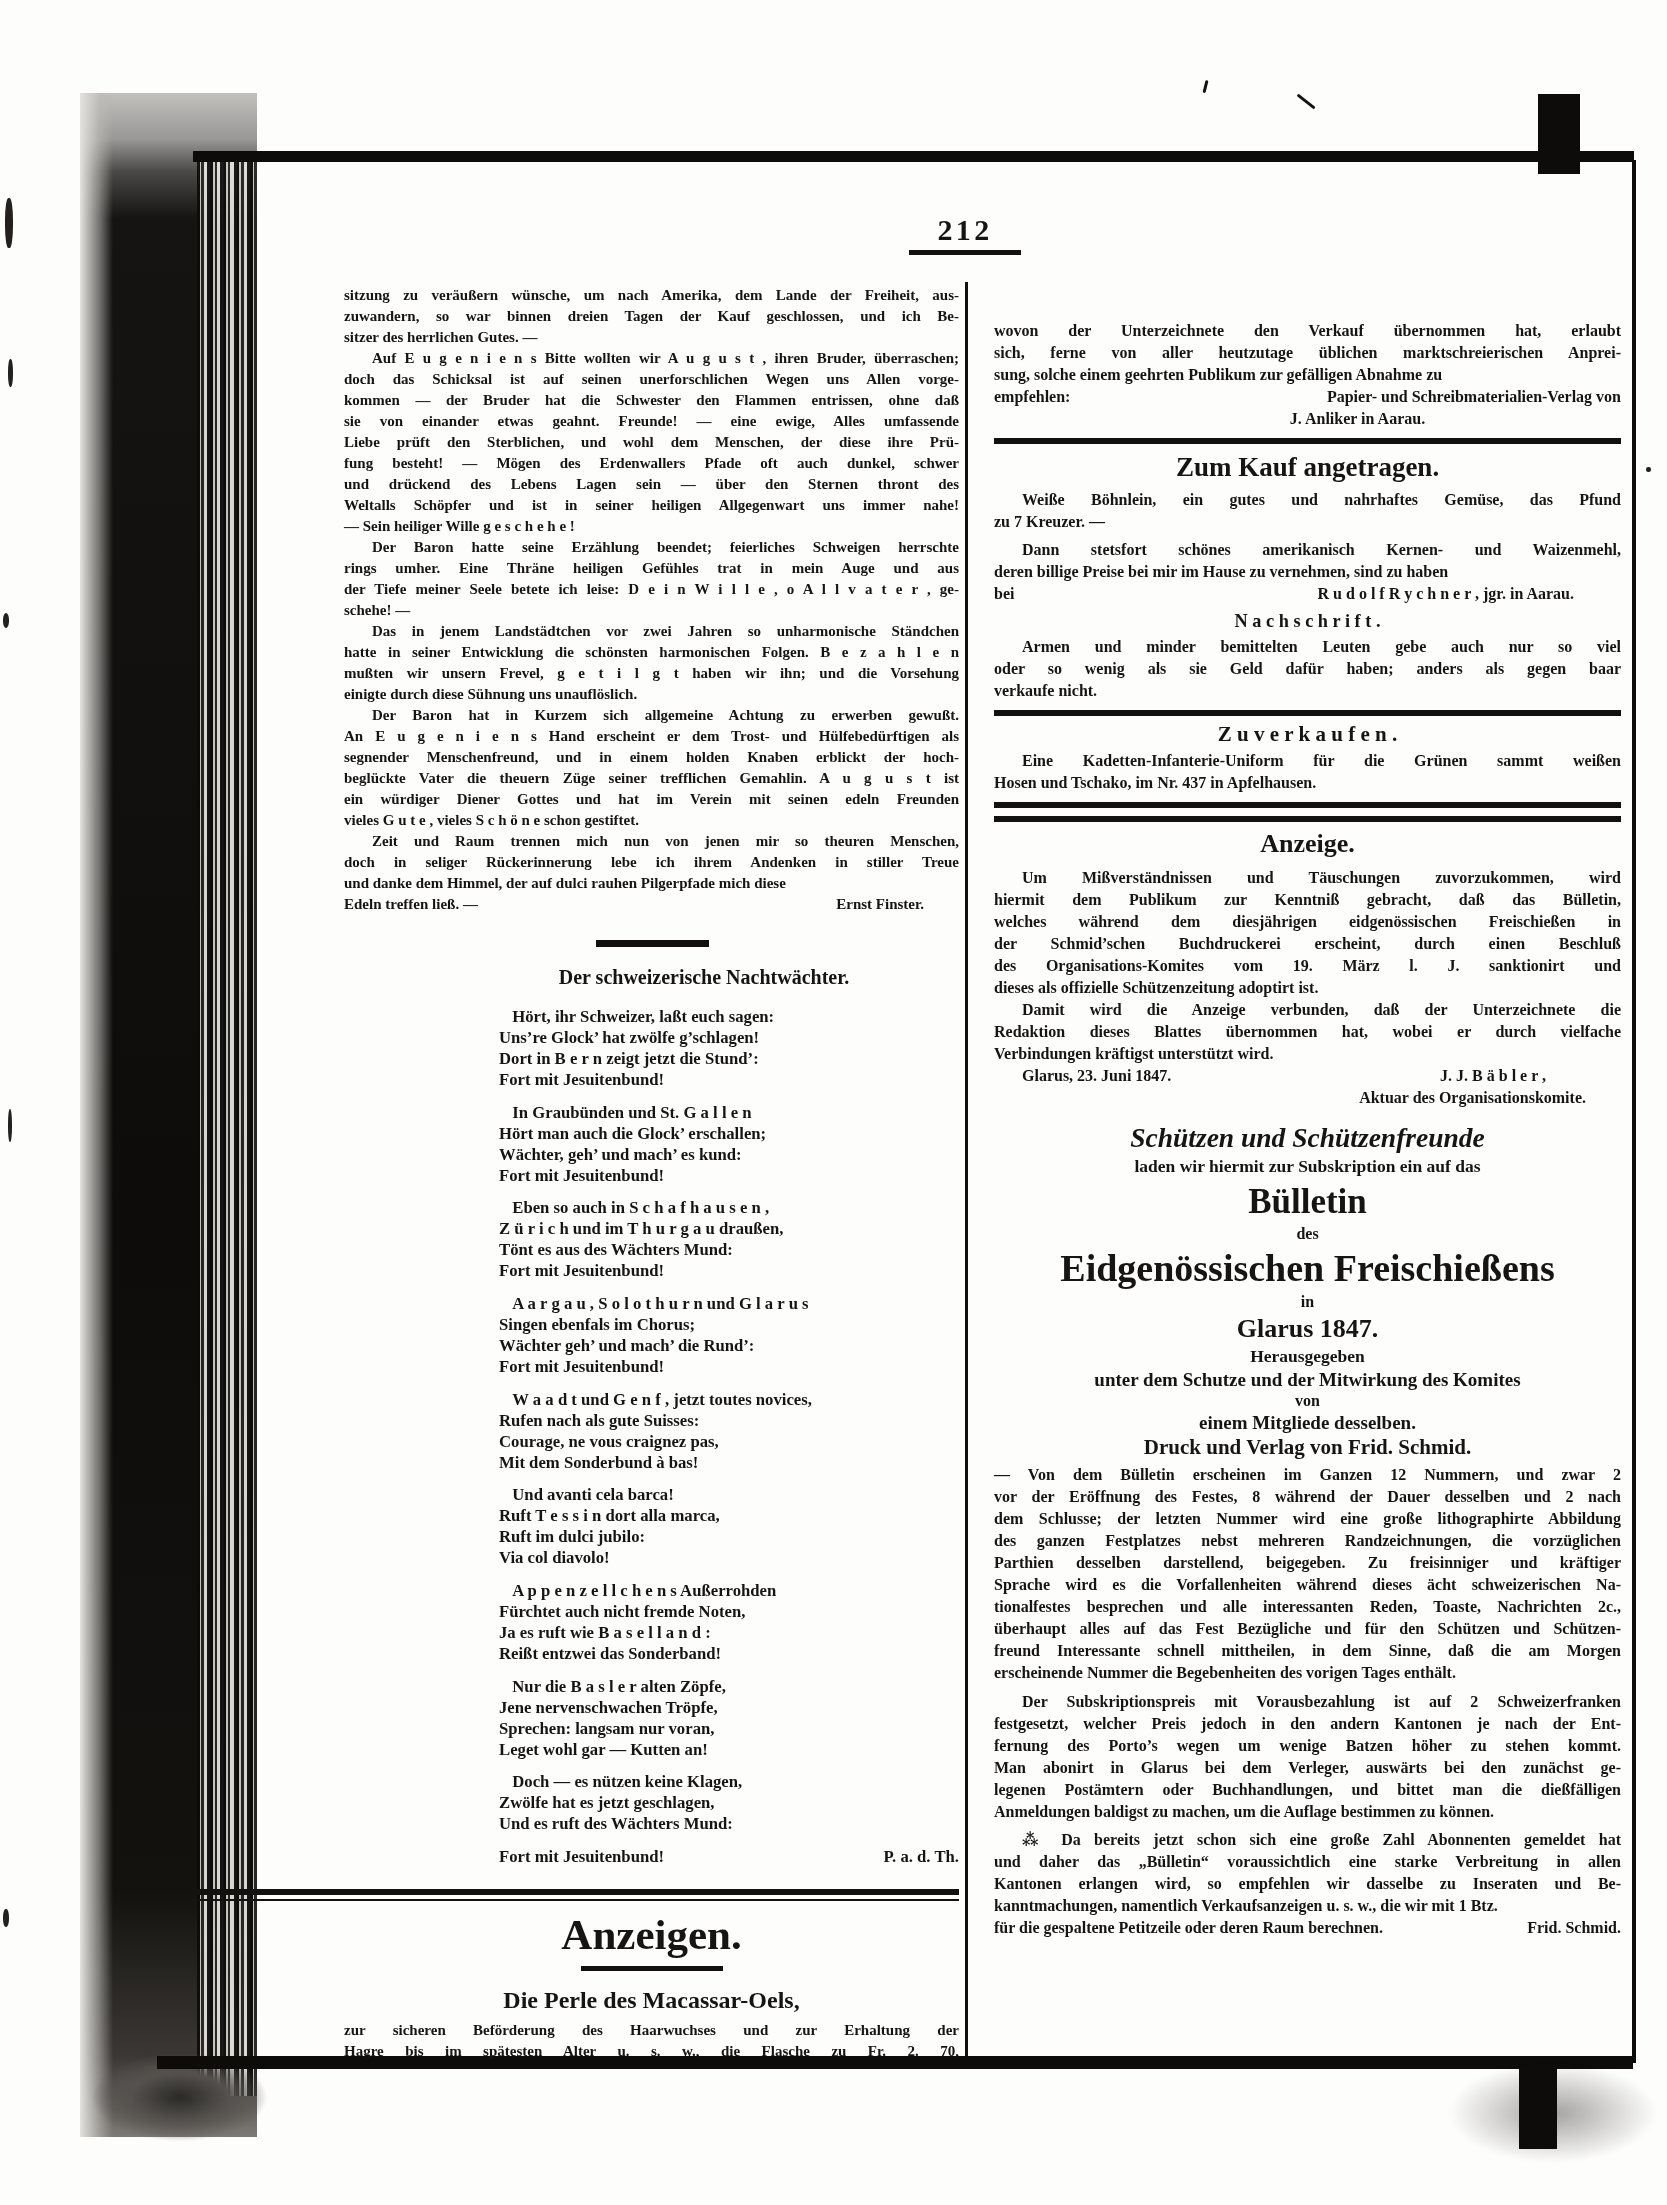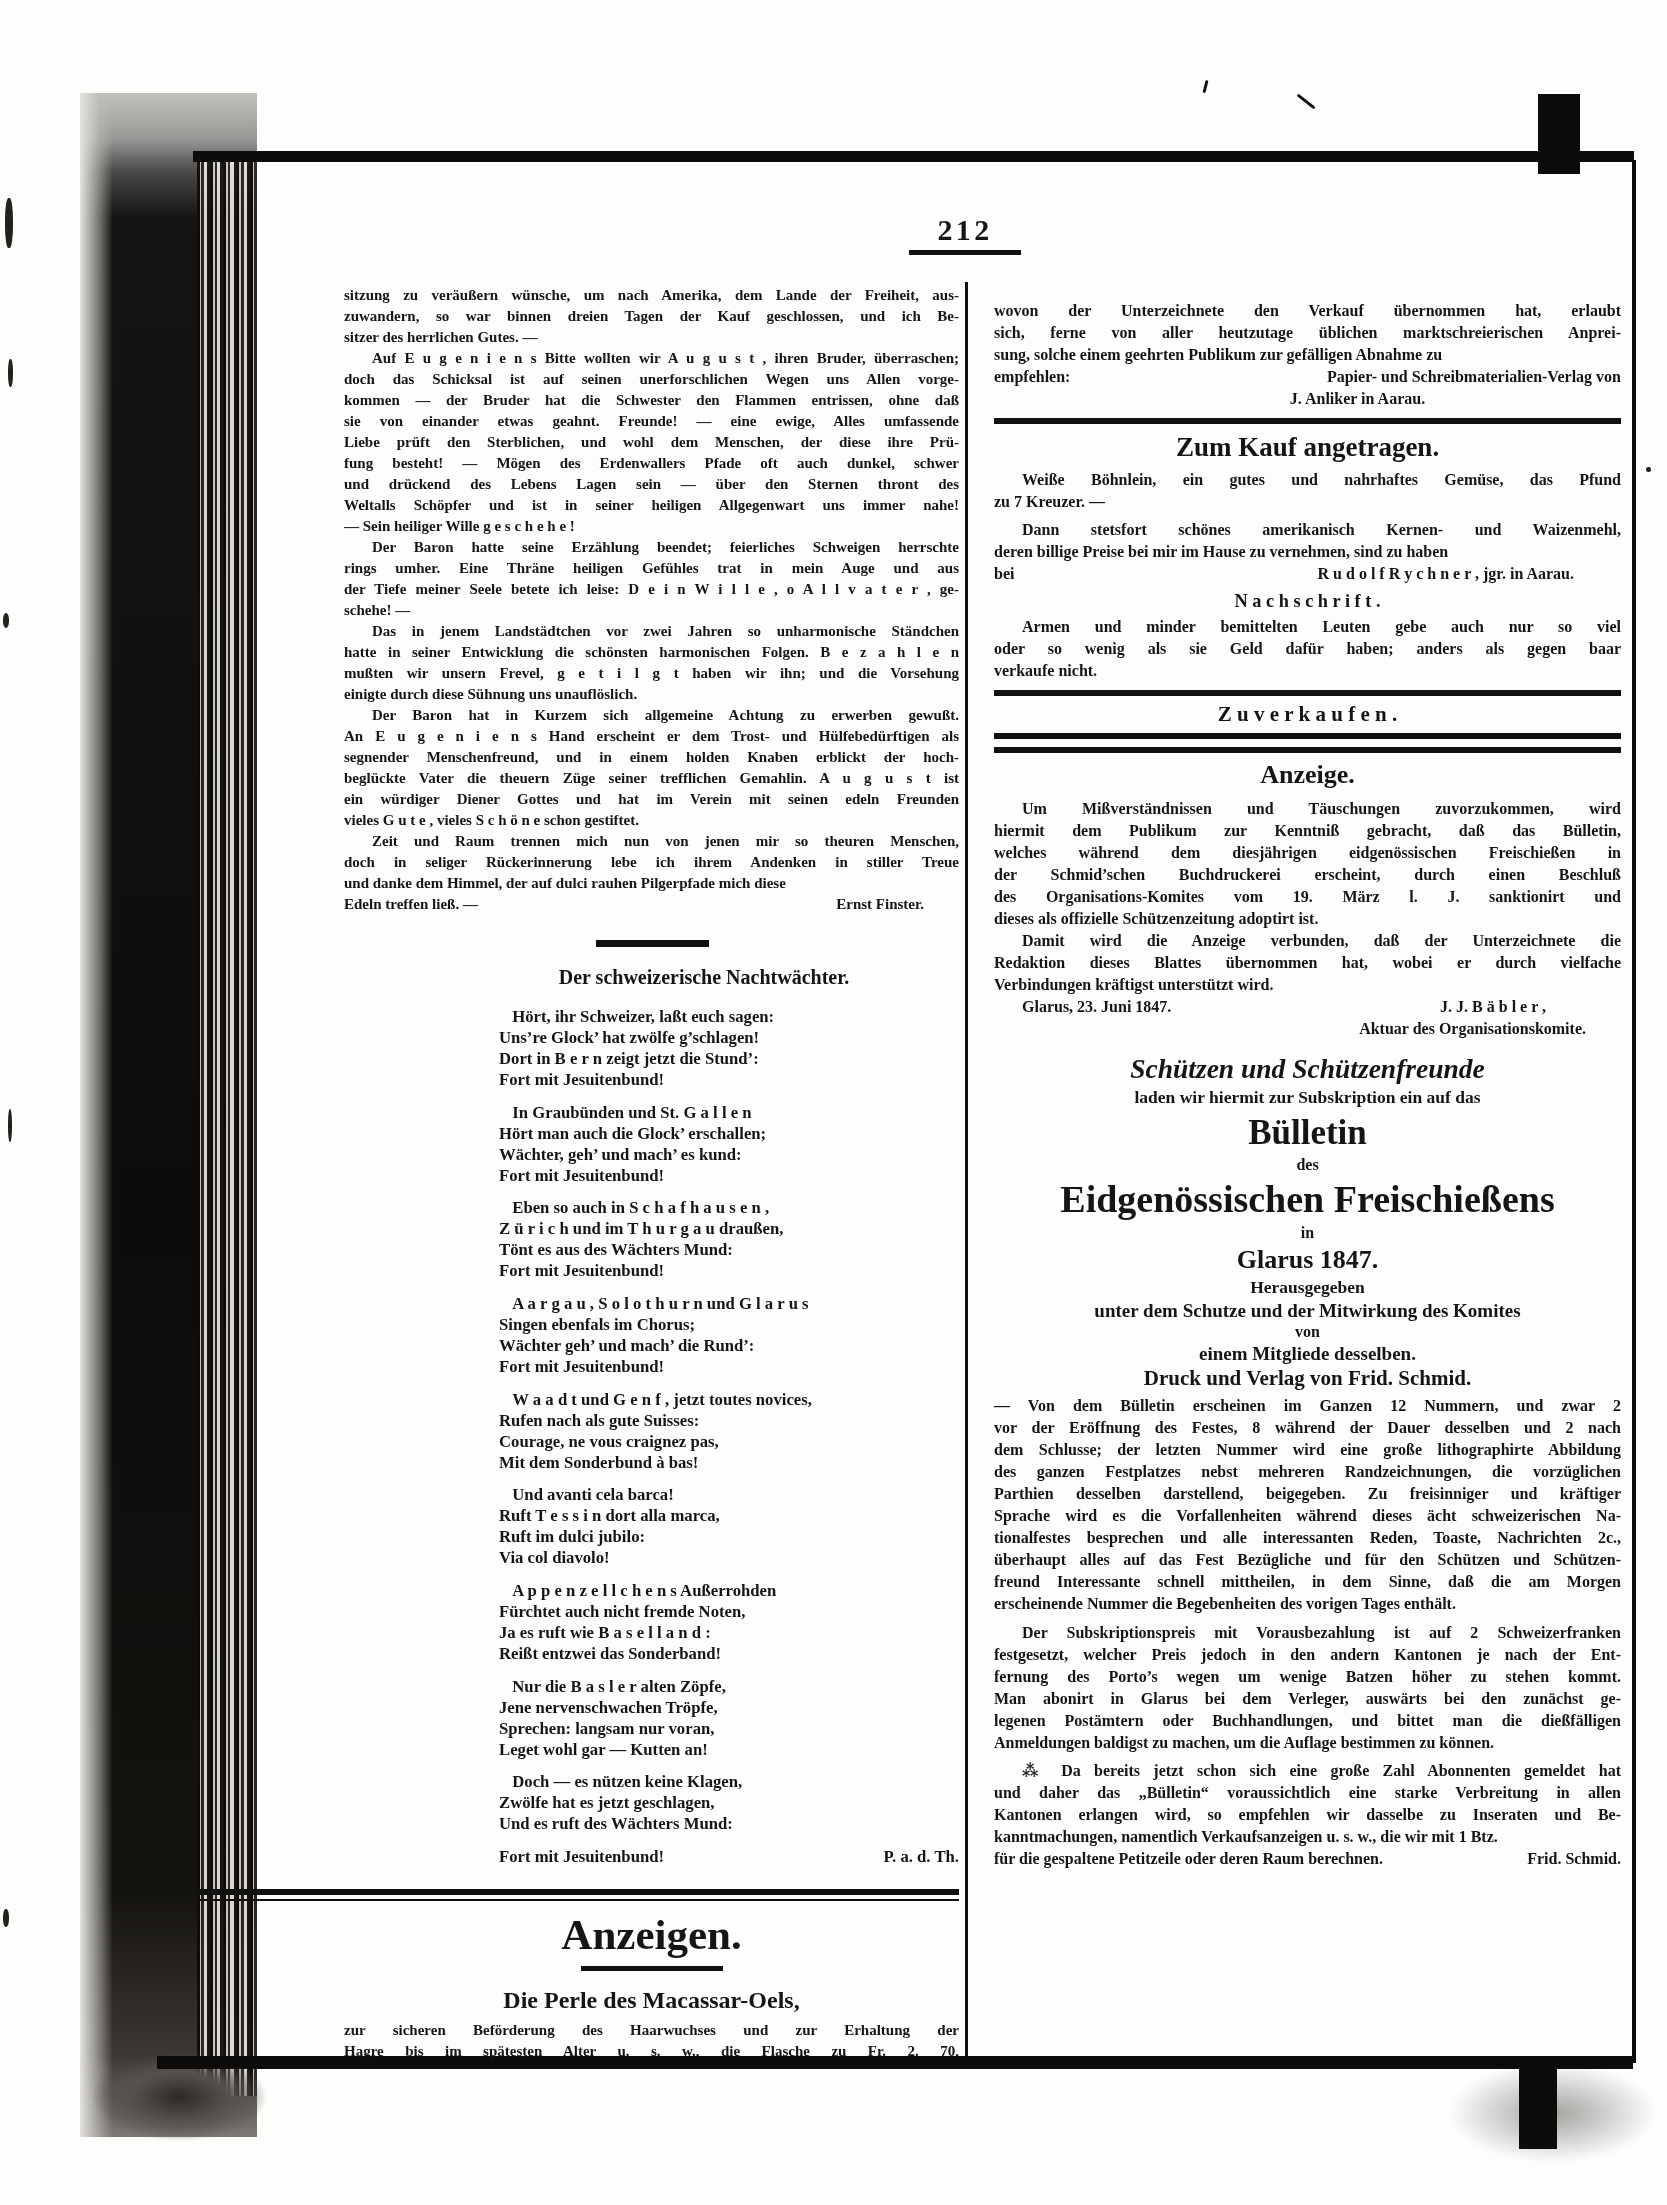--- a/index.html
+++ b/index.html
@@ -44,21 +44,21 @@
 
   
   .pagenum {
     position:absolute; left:905px; top:213px; width:120px; text-align:center;
     font-size:30px; font-weight:bold; letter-spacing:3.3px;
   }
   .pn-rule { width:112px; height:5px; background:#121110; margin:3.3px auto 0; }
 
   .col { position:absolute; font-weight:bold; }
   .col-left  { left:344px;  top:285px; width:615px; font-size:15px;  line-height:21px; }
-  .col-right { left:994px; top:300px; width:627px; font-size:16px; line-height:22px; }
+  .col-right { left:994px; top:320px; width:627px; font-size:16px; line-height:22px; }
 
   .line { text-align:justify; text-align-last:justify; }
   .line.last { text-align-last:left; }
   .para.indent .line:first-child { text-indent:28px; }
   .fline { display:flex; justify-content:space-between;gap:42px; }
   .para { margin:0; }
 
   .sig-right { text-align:right; padding-right:35px; }
 
   .mid-rule { width:113px; height:6.7px; background:#121110; margin:25px 0 20px 252px; }
@@ -273,20 +273,24 @@
     <div class="h-center h-nachschrift">N a c h s c h r i f t .</div>
     <div class="para indent">
         <div class="line">Armen und minder bemittelten Leuten gebe auch nur so viel</div>
         <div class="line">oder so wenig als sie Geld dafür haben; anders als gegen baar</div>
         <div class="line last">verkaufe nicht.</div>
       </div>
 
     <div class="rule-thick"></div>
 
     <div class="h-center h-zuverkaufen">Z u  v e r k a u f e n .</div>
+    <div class="para indent">
+        <div class="line">Eine Kadetten-Infanterie-Uniform für die Grünen sammt weißen</div>
+        <div class="line last">Hosen und Tschako, im Nr. 437 in Apfelhausen.</div>
+      </div>
 
     <div class="rule-thick"></div>
 
 
     <div class="rule-thick"></div>
 
     <div class="h-center h-anzeige">Anzeige.</div>
     <div class="para indent">
         <div class="line">Um Mißverständnissen und Täuschungen zuvorzukommen, wird</div>
         <div class="line">hiermit dem Publikum zur Kenntniß gebracht, daß das Bülletin,</div>

